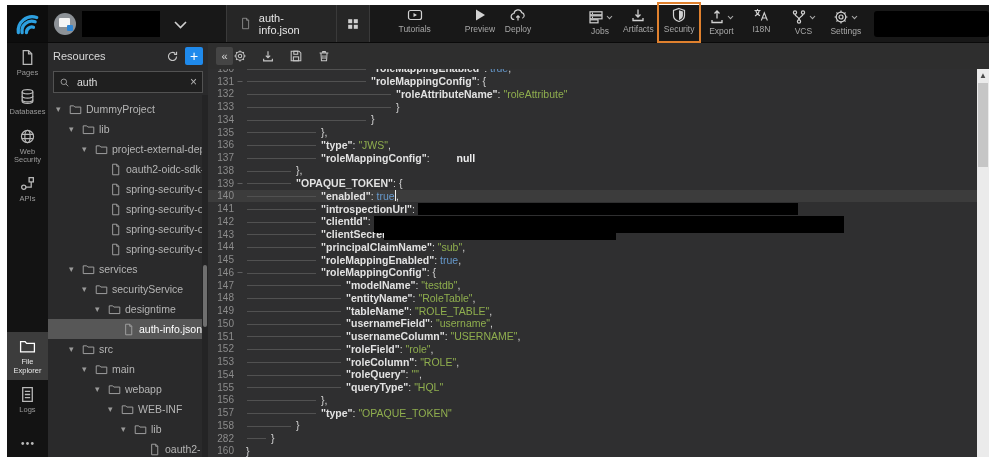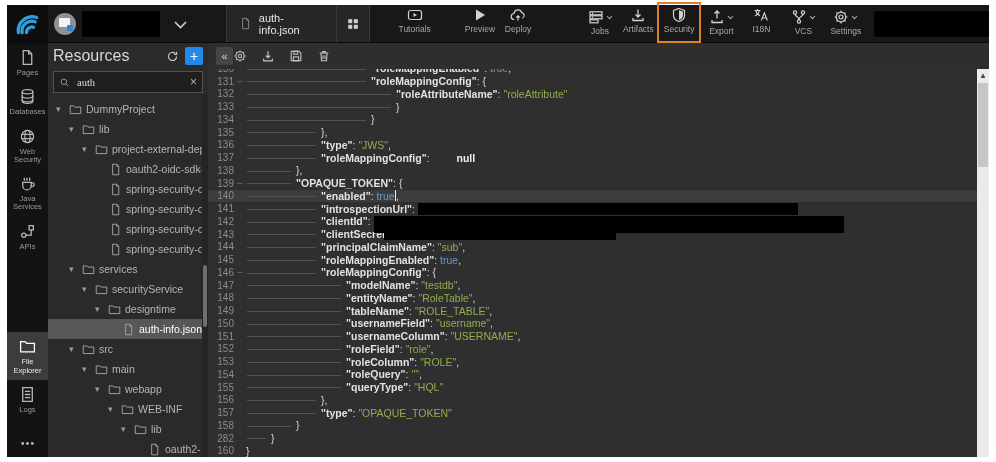--- a/index.html
+++ b/index.html
@@ -41,27 +41,27 @@
   .ib-item{display:flex;flex-direction:column;align-items:center;gap:3px;padding:6px 1px 5px;cursor:pointer;color:#b9b9b9;}
   .ib-item svg{width:17px;height:17px;}
   .ib-label{font-size:7.5px;color:#9a9a9a;text-align:center;line-height:1.1;}
   .ib-item.active{background:#3c3c3c;color:#ffffff;}
   .ib-item.active .ib-label{color:#e8e8e8;}
   .ib-spacer{flex:1;}
 
   
   .treecol{width:160px;background:#2a2a2b;display:flex;flex-direction:column;position:relative;min-height:0;}
   .res-head{height:26px;display:flex;align-items:center;padding:0 5px;gap:6px;flex:none;}
-  .res-title{font-size:16px;color:#d8d8d8;flex:1;}
+  .res-title{font-size:11px;color:#d8d8d8;flex:1;}
   .res-refresh{color:#c6c6c6;display:flex;cursor:pointer;}
   .res-refresh svg{width:13px;height:13px;}
   .res-plus{width:18px;height:18px;background:#1f8aec;color:#fff;border-radius:2px;display:flex;align-items:center;justify-content:center;font-size:14px;line-height:1;cursor:pointer;}
   .searchbox{margin:2px 5px 6px;height:20px;background:#1f1f1f;border:1px solid #525252;display:flex;align-items:center;padding:0 5px;gap:5px;flex:none;}
   .searchbox svg{width:11px;height:11px;color:#9a9a9a;flex:none;}
-  .searchbox input{flex:1;min-width:0;background:transparent;border:none;outline:none;color:#dddddd;font-size:10.5px;font-family:Liberation Serif, serif;}
+  .searchbox input{flex:1;min-width:0;background:transparent;border:none;outline:none;color:#dddddd;font-size:10.5px;font-family:Liberation Sans, sans-serif;}
   .search-x{color:#b5b5b5;font-size:12px;cursor:pointer;flex:none;}
   .tree{flex:1;overflow:hidden;}
   .trow{height:20px;display:flex;align-items:center;gap:4px;white-space:nowrap;overflow:hidden;color:#b5b5b5;font-size:10.5px;cursor:pointer;}
   .trow .caret{color:#9a9a9a;font-size:9px;width:9px;flex:none;}
   .trow svg{width:13px;height:13px;flex:none;color:#a0a0a0;}
   .trow.sel{background:#575757;color:#ffffff;}
   .tree-scroll-track{position:absolute;right:0;top:52px;bottom:0;width:6px;background:#242425;}
   .tree-scroll-thumb{position:absolute;right:1px;top:170px;width:4px;height:62px;background:#6f6f6f;border-radius:2px;}
 
   
@@ -288,30 +288,20 @@
         </div>
         <div class="ib-item">
           <span class="i" style="display:flex">
             <svg viewBox="0 0 16 16" fill="none" stroke="currentColor" stroke-width="1.1">
               <circle cx="8" cy="8" r="5.7"></circle>
               <ellipse cx="8" cy="8" rx="2.5" ry="5.7"></ellipse>
               <path d="M2.6 6h10.8M2.6 10h10.8"></path>
             </svg>
           </span>
           <div class="ib-label">Web Security</div>
-        </div>
-        <div class="ib-item">
-          <span class="i" style="display:flex">
-            <svg viewBox="0 0 16 16" fill="none" stroke="currentColor" stroke-width="1.2">
-              <path d="M3.5 7h8v3a4 4 0 0 1-8 0z"></path>
-              <path d="M11.5 7.5h1.2a1.6 1.6 0 0 1 0 3.2h-1.2"></path>
-              <path d="M5 3v2M7.5 3v2M10 3v2" stroke-linecap="round"></path>
-            </svg>
-          </span>
-          <div class="ib-label">Java Services</div>
         </div>
         <div class="ib-item">
           <span class="i" style="display:flex">
             <svg viewBox="0 0 16 16" fill="none" stroke="currentColor" stroke-width="1.2">
               <rect x="9.5" y="2.5" width="4" height="4"></rect>
               <circle cx="4.5" cy="11.5" r="2"></circle>
               <path d="M6.5 11.5h5v-5"></path>
             </svg>
           </span>
           <div class="ib-label">APIs</div>

